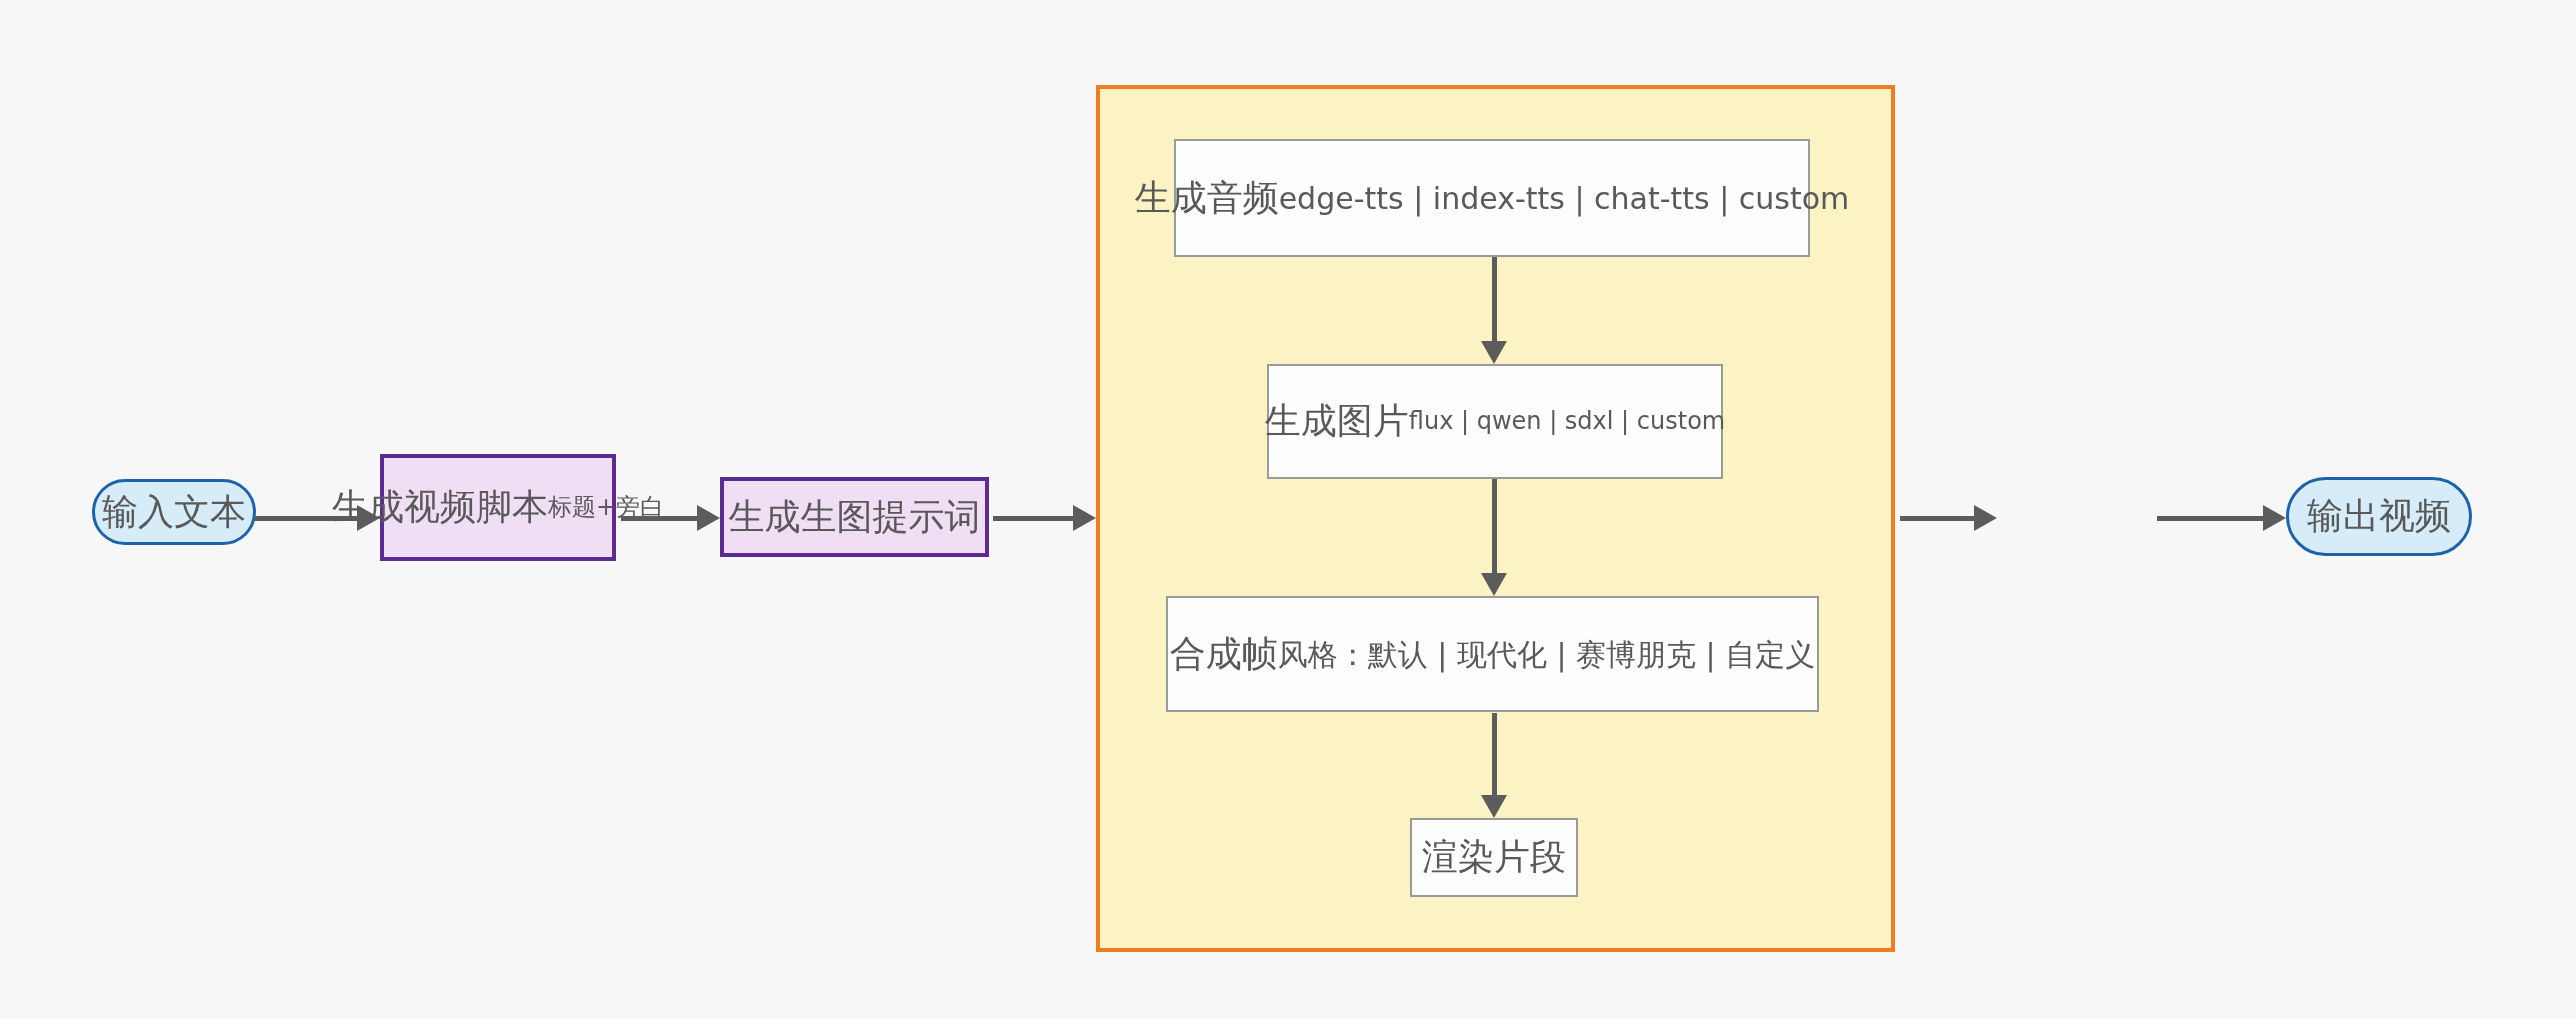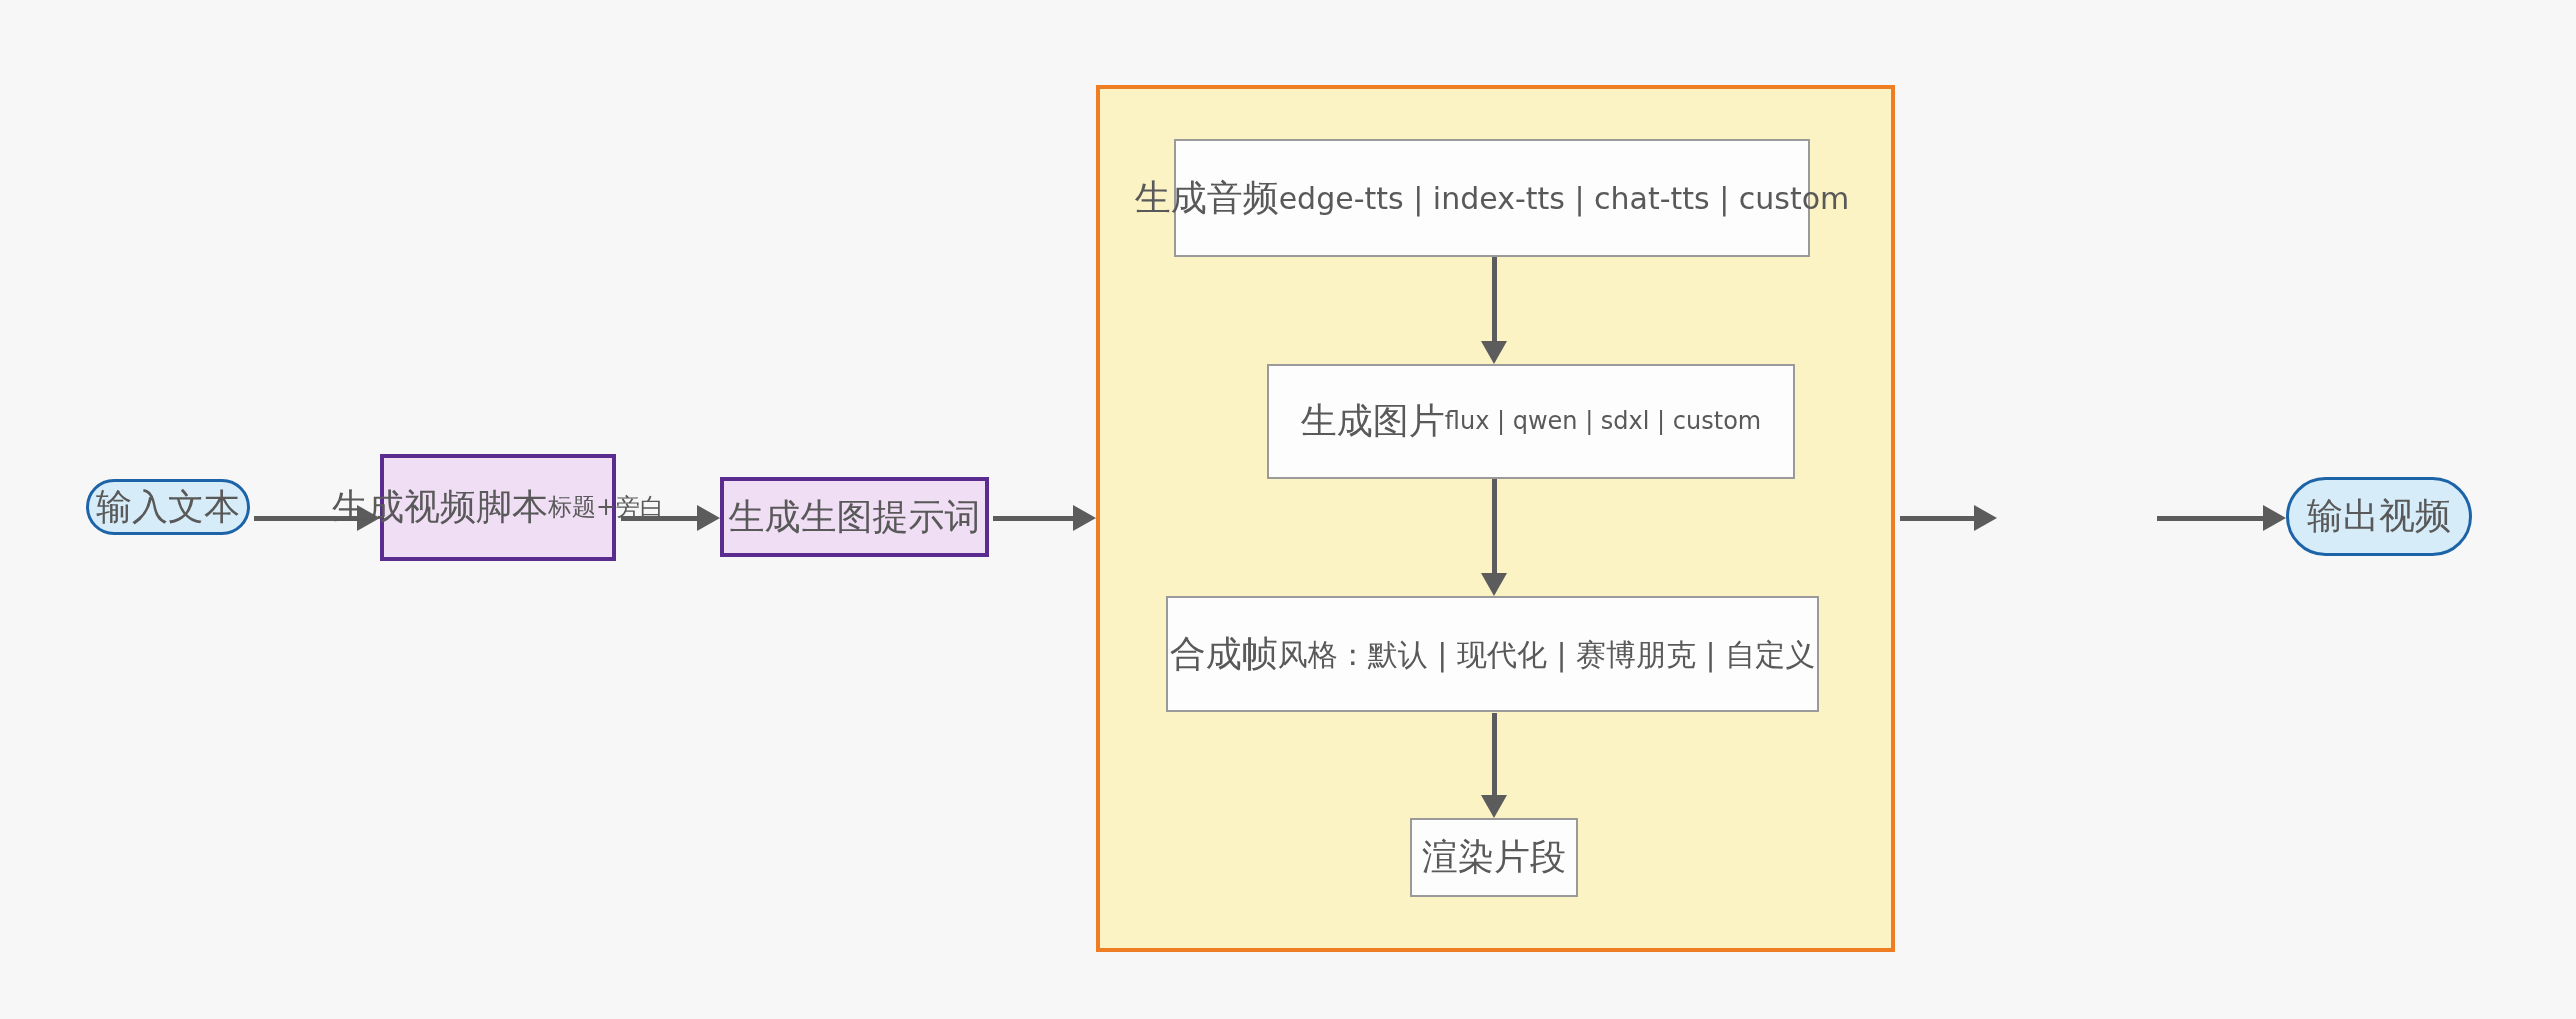--- a/index.html
+++ b/index.html
@@ -85,21 +85,21 @@
     border-left: 13.6px solid transparent;
     border-right: 13.6px solid transparent;
     border-top: 23.6px solid #5c5c5c;
   }
 </style>
 </head>
 <body>
 
 <div class="stage">
 
-  <div class="node pill" style="left:86px; top:479px; width:164px; height:56px;">
+  <div class="node pill" style="left:92px; top:479px; width:164px; height:66px;">
     <span class="lbl">输入文本</span>
   </div>
 
   <div class="arrow arrow-h" style="left:254px; top:503px; width:126px;">
     <div class="shaft"></div>
     <div class="head"></div>
   </div>
 
   <div class="node proc" style="left:380px; top:454px; width:236px; height:107px;">
     <span class="lbl">生成视频脚本</span>
@@ -125,21 +125,21 @@
     <div class="node step" style="left:74px; top:50px; width:636px; height:118px;">
       <span class="lbl">生成音频</span>
       <span class="lbl sub sub-sm">edge-tts | index-tts | chat-tts | custom</span>
     </div>
 
     <div class="arrow arrow-v" style="left:379px; top:168px; height:107px;">
       <div class="shaft"></div>
       <div class="head"></div>
     </div>
 
-    <div class="node step" style="left:167px; top:275px; width:528px; height:115px;">
+    <div class="node step" style="left:167px; top:275px; width:456px; height:115px;">
       <span class="lbl">生成图片</span>
       <span class="lbl sub">flux | qwen | sdxl | custom</span>
     </div>
 
     <div class="arrow arrow-v" style="left:379px; top:390px; height:117px;">
       <div class="shaft"></div>
       <div class="head"></div>
     </div>
 
     <div class="node step" style="left:66px; top:507px; width:653px; height:116px;">

